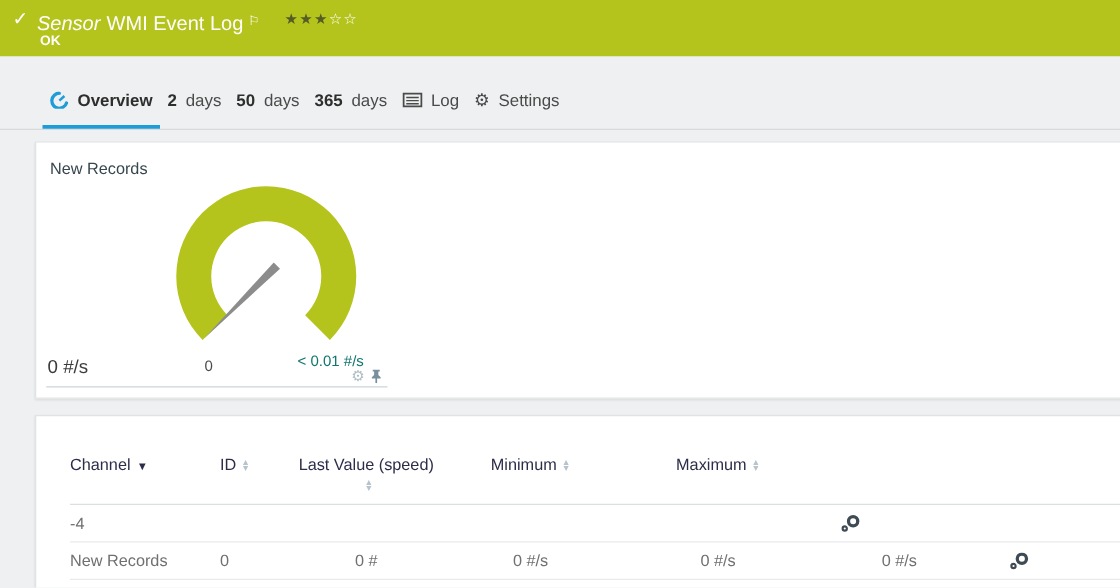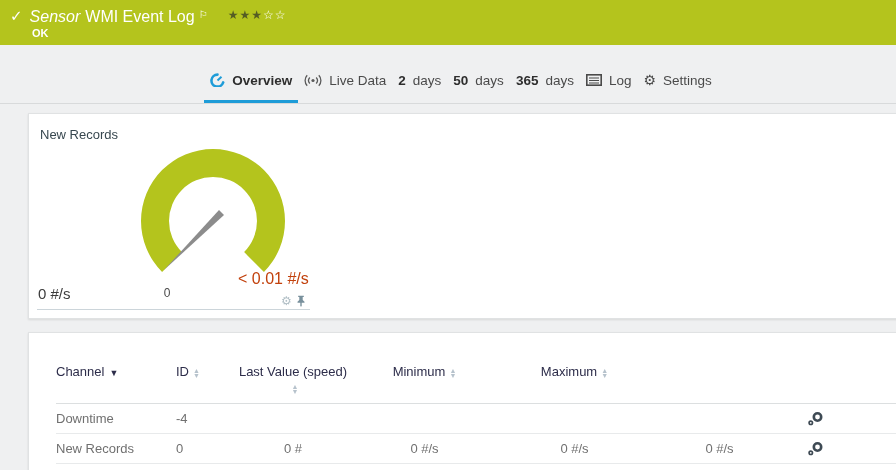--- a/index.html
+++ b/index.html
@@ -7,33 +7,33 @@
   body {
     background: #eff0f1;
     font-family: "Liberation Sans", "DejaVu Sans", sans-serif;
     color: #333;
   }
 
   
   .topbar { height: 45px; background: #b4c41d; color: #fff; position: relative; }
   .topbar .title-row { display: flex; align-items: flex-start; padding: 7px 0 0 10px; }
   .check { font-size: 15px; font-weight: bold; margin-right: 7px; line-height: 18px; }
-  .title { font-size: 16px; line-height: 20px; }
+  .title { font-size: 16px; line-height: 26px; }
   .title .prefix { font-style: italic; margin-right: 5px; }
   .flag { font-size: 10px; vertical-align: top; margin-left: 4px; position: relative; top: -2px; }
   .stars { margin-left: 20px; font-size: 12px; letter-spacing: 1px; line-height: 16px; cursor: pointer; }
   .stars .on { color: #555d24; }
   .stars .off { color: #ffffff; }
   .status-ok { position: absolute; left: 32px; top: 27px; font-size: 11px; font-weight: bold; }
 
   
   .tabbar {
     height: 44px; margin-top: 15px;
     border-bottom: 1px solid #d8dadb;
-    display: flex; justify-content: center;
+    display: flex; justify-content: flex-start;
     padding: 0 8px 0 34px;
   }
   .tab {
     display: flex; align-items: center; gap: 7px;
     font-size: 13.5px; color: #4a4a4a;
     padding: 0 6px; cursor: pointer;
     border-bottom: 3px solid transparent;
   }
   .tab .num { font-weight: bold; color: #2e2e2e; }
   .tab.active { border-bottom-color: #1e9cd8; color: #2e2e2e; font-weight: bold; }
@@ -43,21 +43,21 @@
   .panel {
     background: #fff;
     border: 1px solid #e0e2e3;
     box-shadow: 0 1px 2px rgba(0,0,0,0.10);
     margin-left: 28px; margin-right: -12px;
   }
   .gauge-panel { height: 206px; margin-top: 9px; position: relative; }
   .gauge-title { position: absolute; left: 11px; top: 13px; font-size: 13px; color: #37474f; }
   .gauge-svg { position: absolute; left: 104px; top: 27px; }
   .gauge-min  { position: absolute; left: 126px; top: 172px; width: 24px; text-align: center; font-size: 12px; color: #4a4a4a; }
-  .gauge-max  { position: absolute; left: 209px; top: 156px; font-size: 16px; color: #c2410c; }
+  .gauge-max  { position: absolute; left: 209px; top: 168px; font-size: 12px; color: #0f766e; }
   .gauge-current { position: absolute; left: 9px; top: 171px; font-size: 15px; color: #3c3c3c; }
   .gauge-line { position: absolute; left: 8px; top: 195px; width: 273px; border-top: 1px solid #ccd5da; }
   .gauge-icons { position: absolute; left: 252px; top: 181px; display: flex; gap: 4px; align-items: center; }
   .gauge-icons .mini-gear { color: #b0bec5; font-size: 12px; line-height: 12px; cursor: pointer; }
 
   
   .table-panel { margin-top: 13px; height: 150px; padding: 31px 0 0 27px; }
   .trow {
     display: grid;
     grid-template-columns: 120px 58px 118px 145px 155px 135px 1fr;
@@ -90,29 +90,20 @@
   <div class="tab active">
     <span class="ticon">
       <svg width="15" height="14" viewBox="0 0 15 14">
           <path d="M7.5 1.6 A6 6 0 1 0 13.2 9.4" fill="none" stroke="#1e9cd8" stroke-width="2.6" stroke-linecap="round"></path>
           <path d="M7.5 7.5 L11.5 3.8" stroke="#1e9cd8" stroke-width="2"></path>
         </svg>
     </span>
     <span>Overview</span>
   </div>
   <div class="tab">
-    <span class="ticon">
-      <svg width="18" height="13" viewBox="0 0 18 13">
-          <circle cx="9" cy="6.5" r="1.6" fill="#5a5a5a"></circle>
-          <path d="M5.8 3.5 A4.5 4.5 0 0 0 5.8 9.5 M3.2 1.3 A7.5 7.5 0 0 0 3.2 11.7 M12.2 3.5 A4.5 4.5 0 0 1 12.2 9.5 M14.8 1.3 A7.5 7.5 0 0 1 14.8 11.7" fill="none" stroke="#5a5a5a" stroke-width="1.3"></path>
-        </svg>
-    </span>
-    <span>Live Data</span>
-  </div>
-  <div class="tab">
     <span class="num">2</span>
     <span>days</span>
   </div>
   <div class="tab">
     <span class="num">50</span>
     <span>days</span>
   </div>
   <div class="tab">
     <span class="num">365</span>
     <span>days</span>
@@ -171,21 +162,20 @@
           <span>▼</span>
         </span></div>
     <div class="hcell c"><span>Maximum</span><span class="sort">
           <span>▲</span>
           <span>▼</span>
         </span></div>
     <div class="hcell"></div>
   </div>
 
   <div class="trow drow">
-    <div class="cell">Downtime</div>
     <div class="cell">-4</div>
     <div class="cell c"></div>
     <div class="cell c"></div>
     <div class="cell c"></div>
     <div class="cell c"></div>
     <div class="gear-cell">
       <svg width="17" height="14" viewBox="0 0 17 14">
           <circle cx="10.5" cy="5" r="3.7" fill="none" stroke="#3e4a54" stroke-width="2.6"></circle>
           <circle cx="3.8" cy="10.8" r="1.7" fill="none" stroke="#3e4a54" stroke-width="1.7"></circle>
         </svg>

